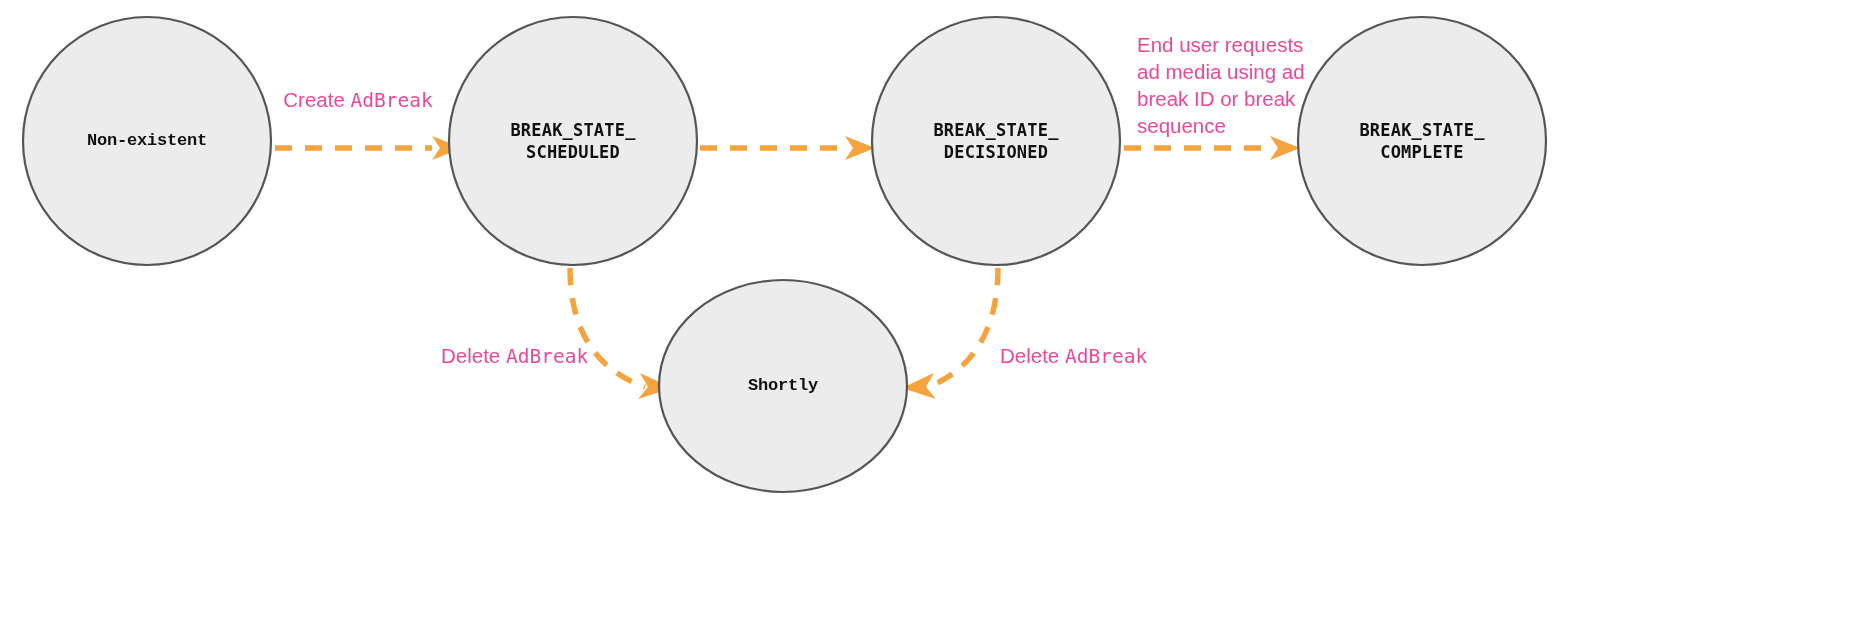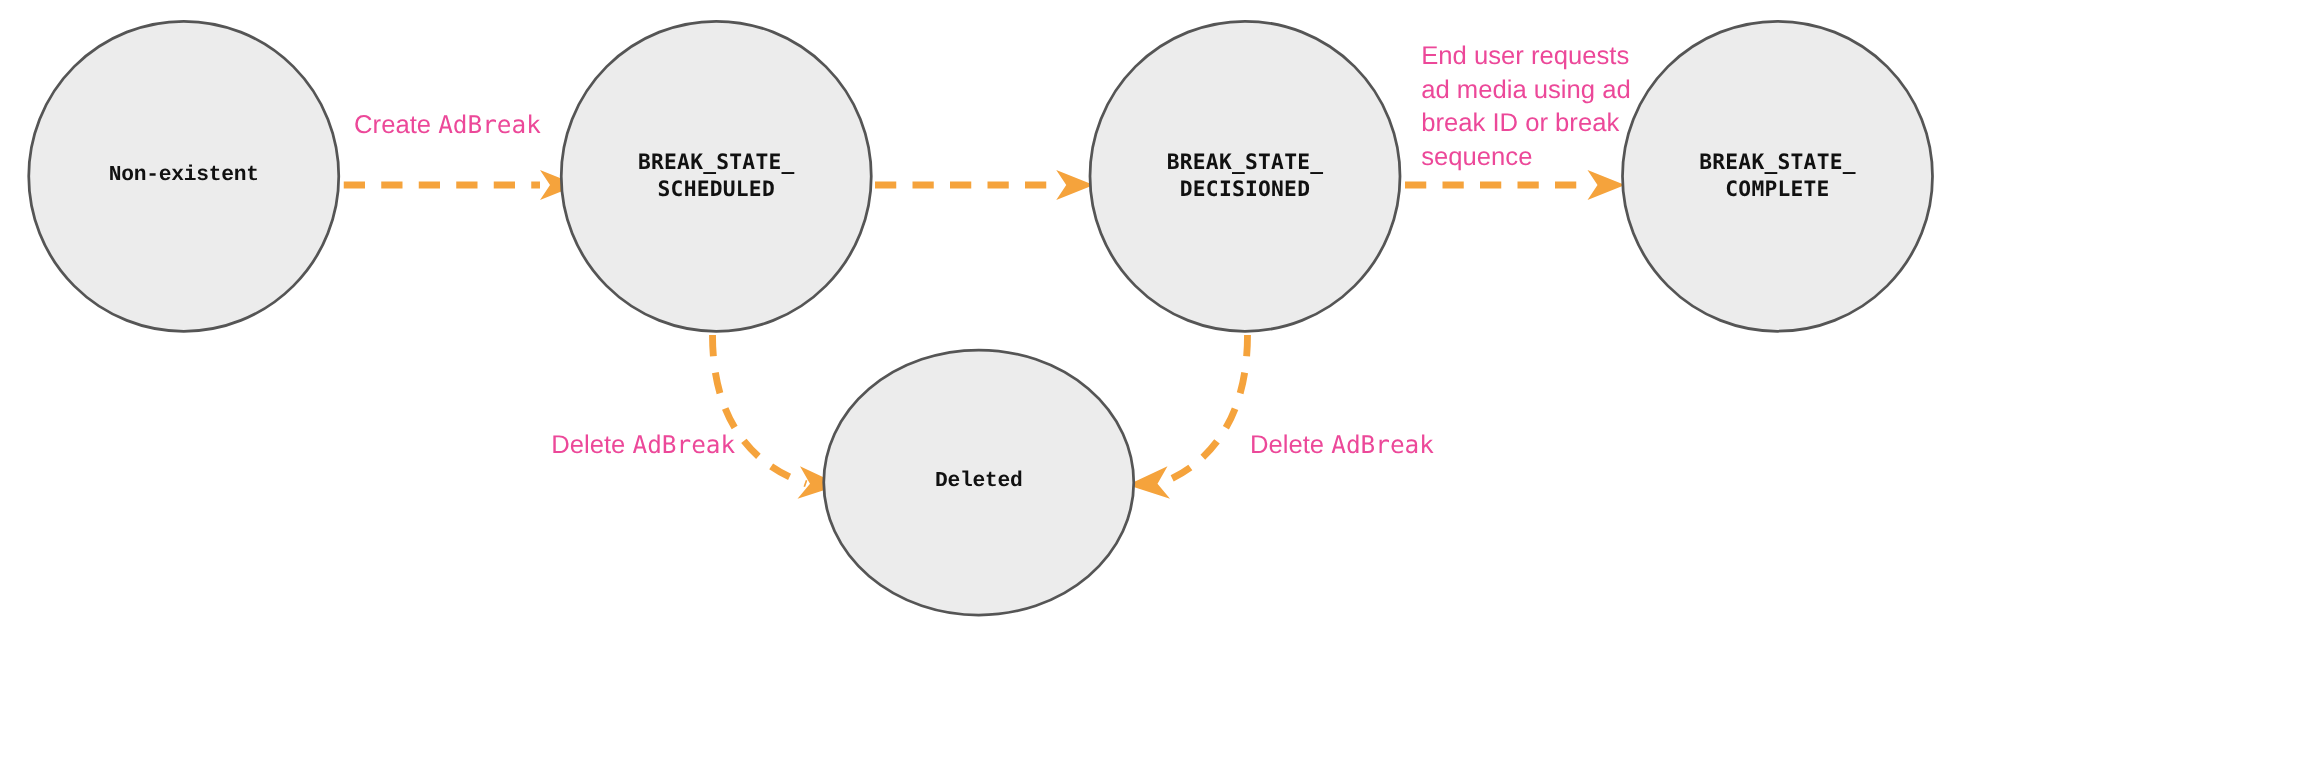--- a/index.html
+++ b/index.html
@@ -139,21 +139,21 @@
     <span class="lbl-line">BREAK_STATE_</span>
     <span class="lbl-line">DECISIONED</span>
   </div>
 
   <div class="node-label mono" style="left:1422px; top:141px;">
     <span class="lbl-line">BREAK_STATE_</span>
     <span class="lbl-line">COMPLETE</span>
   </div>
 
   <div class="node-label sans" style="left:783px; top:386px;">
-    <span class="lbl-line">Deleted</span>
+    <span class="lbl-line">Shortly</span>
   </div>
 
   <div class="edge-label center" style="left:358px; top:86px;">
     <span class="lbl-line">
       <span class="sans">Create </span><span class="mono">AdBreak</span>
     </span>
   </div>
 
   <div class="edge-label left" style="left:707px; top:75px;">
   </div>

